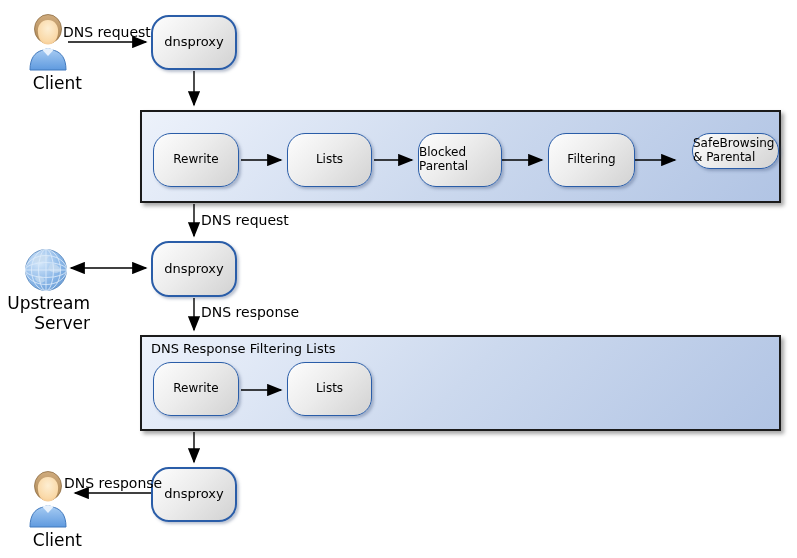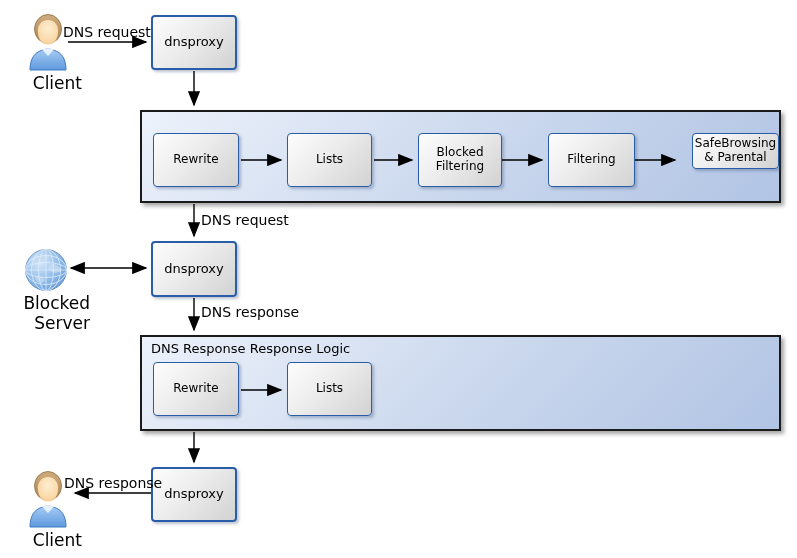--- a/index.html
+++ b/index.html
@@ -5,25 +5,25 @@
   html,body{margin:0;padding:0;background:#ffffff;}
   .canvas{
     position:relative;width:797px;height:558px;background:#ffffff;
     font-family:"DejaVu Sans","Liberation Sans",sans-serif;color:#000;
     overflow:hidden;
   }
   .abs{position:absolute;}
   
   .node{
     position:absolute;
-    border:2px solid #2a5da8;border-radius:4px;
+    border:2px solid #2a5da8;border-radius:18px;
     background:linear-gradient(135deg,#fdfdfd 0%,#ececec 45%,#d2d2d2 100%);
     box-shadow:2px 2px 3px rgba(60,80,120,0.35);
     display:flex;align-items:center;justify-content:center;
-    text-align:center;font-size:13px;line-height:1.15;
+    text-align:left;font-size:13px;line-height:1.15;
     box-sizing:border-box;
   }
   .step{font-size:12px;border-width:1.5px;}
   
   .container-box{
     position:absolute;
     border:2px solid #1b1b1b;
     background:linear-gradient(135deg,#edf2fb 0%,#ccd9ee 50%,#b1c4e4 100%);
     box-shadow:3px 3px 4px rgba(0,0,0,0.35);
     box-sizing:border-box;
@@ -41,27 +41,27 @@
   svg.overlay{position:absolute;left:0;top:0;pointer-events:none;}
 </style>
 </head>
 <body>
 
 <div class="canvas">
 
   <div class="container-box" style="left:140px;top:110px;width:641px;height:93px;">
     <div class="node step" style="left:11px;top:21px;width:86px;height:54px;">Rewrite</div>
     <div class="node step" style="left:145px;top:21px;width:85px;height:54px;">Lists</div>
-    <div class="node step" style="left:276px;top:21px;width:84px;height:54px;">Blocked Filtering</div>
+    <div class="node step" style="left:276px;top:21px;width:84px;height:54px;">Blocked Parental</div>
     <div class="node step" style="left:406px;top:21px;width:87px;height:54px;">Filtering</div>
     <div class="node step" style="left:550px;top:21px;width:87px;height:36px;">SafeBrowsing &amp; Parental</div>
   </div>
 
   <div class="container-box" style="left:140px;top:335px;width:641px;height:96px;">
-    <div class="container-title">DNS Response Response Logic</div>
+    <div class="container-title">DNS Response Filtering Lists</div>
     <div class="node step" style="left:11px;top:25px;width:86px;height:54px;">Rewrite</div>
     <div class="node step" style="left:145px;top:25px;width:85px;height:54px;">Lists</div>
   </div>
 
   <div class="node" style="left:151px;top:15px;width:86px;height:55px;">dnsproxy</div>
   <div class="node" style="left:151px;top:241px;width:86px;height:56px;">dnsproxy</div>
   <div class="node" style="left:151px;top:467px;width:86px;height:55px;">dnsproxy</div>
 
   <div class="abs" style="left:26px;top:13px;">
     <svg width="44" height="58" viewBox="0 0 44 58">
@@ -104,21 +104,21 @@
       <g fill="none" stroke="#dcebfa" stroke-width="0.9" opacity="0.95">
         <ellipse cx="22" cy="22" rx="20.5" ry="7.5"></ellipse>
         <ellipse cx="22" cy="22" rx="20.5" ry="14.5"></ellipse>
         <ellipse cx="22" cy="22" rx="7.5" ry="20.5"></ellipse>
         <ellipse cx="22" cy="22" rx="14.5" ry="20.5"></ellipse>
         <line x1="1.5" y1="22" x2="42.5" y2="22"></line>
         <line x1="22" y1="1.5" x2="22" y2="42.5"></line>
       </g>
     </svg>
   </div>
-  <div class="actor-label" style="left:2px;top:293px;width:88px;">Blocked
+  <div class="actor-label" style="left:2px;top:293px;width:88px;">Upstream
 Server</div>
 
   <div class="abs" style="left:26px;top:470px;">
     <svg width="44" height="58" viewBox="0 0 44 58">
       <ellipse cx="22" cy="16" rx="13.5" ry="14.5" fill="url(#pg-hair)" stroke="#8f6f45" stroke-width="0.8"></ellipse>
       <path d="M22,7 C29,7 33,13 32,20 C31.5,27 27.5,31.5 22,31.5 C16.5,31.5 12.5,27 12,20 C11,13 15,7 22,7 Z" fill="url(#pg-face)"></path>
       <path d="M4,57 C4,45 9,39.5 15.5,37.5 L22,35.5 L28.5,37.5 C35,39.5 40,45 40,57 Z" fill="url(#pg-body)" stroke="#4179bd" stroke-width="1"></path>
       <path d="M16,36.5 L22,43 L28,36.5 L22,35 Z" fill="#e7f1fc"></path>
     </svg>
   </div>

